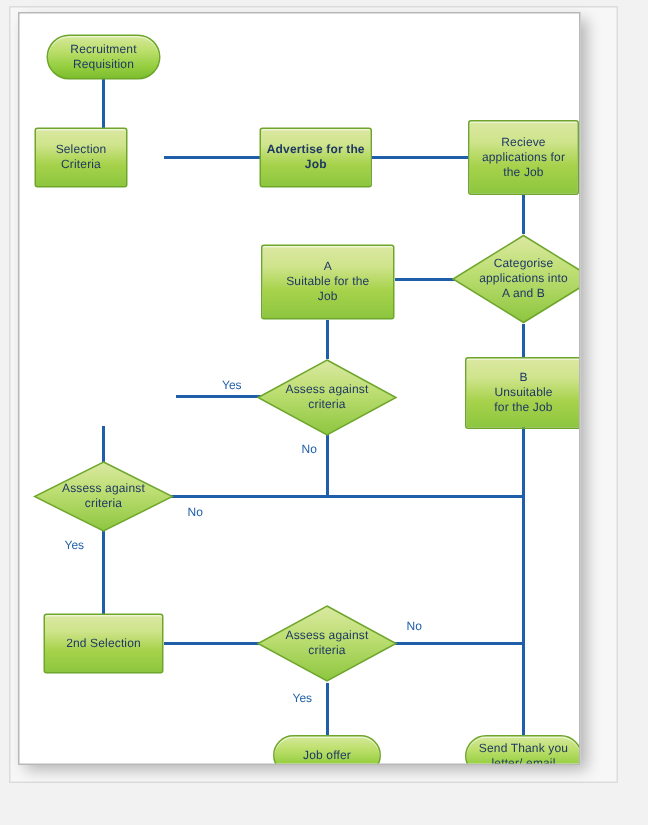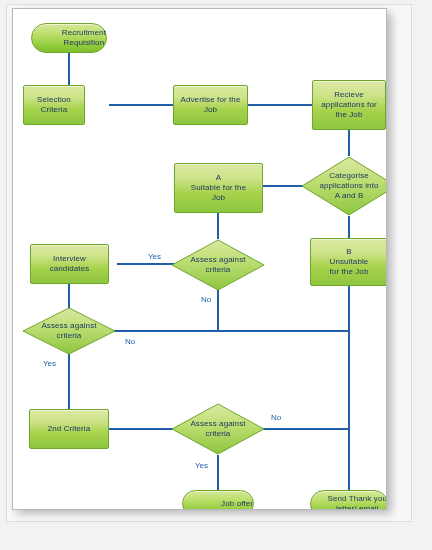--- a/index.html
+++ b/index.html
@@ -86,21 +86,20 @@
     border: 1px solid #6ea62c;
     border-radius: 2px;
     box-shadow: inset 0 1px 0 rgba(255,255,255,.55);
   }
 
   .terminator {
     background: linear-gradient(to bottom, #d5e89a 0%, #bcdf6b 35%, #93cd3e 75%, #7dbe2e 100%);
     border: 1px solid #6ea62c;
     border-radius: 999px;
     box-shadow: inset 0 1px 0 rgba(255,255,255,.55);
-    justify-content: flex-end;
   }
 
   .decision {
     background: transparent;
     border: 0;
   }
   .decision .dia-svg {
     position: absolute;
     left: 0;
     top: 0;
@@ -173,21 +172,21 @@
     </svg>
 
     <div class="node terminator" style="left:18px; top:14px; width:76px; height:30px;">
       <span>Recruitment<br>Requisition</span>
     </div>
 
     <div class="node process" style="left:10px; top:76px; width:62px; height:40px;">
       <span>Selection Criteria</span>
     </div>
 
-    <div class="node process" style="left:160px; top:76px; width:75px; height:40px;">
+    <div class="node process" style="left:160px; top:76px; width:75px; height:40px;font-weight:bold;">
       <span>Advertise for the<br>Job</span>
     </div>
 
     <div class="node process" style="left:299px; top:71px; width:74px; height:50px;">
       <span>Recieve<br>applications for<br>the Job</span>
     </div>
 
     <div class="node decision" style="left:288px; top:147px; width:96px; height:60px;text-align:center;">
       <svg class="dia-svg" viewBox="0 0 96 60" preserveAspectRatio="none">
         <defs>
@@ -210,33 +209,30 @@
       <span>B<br>Unsuitable<br>for the Job</span>
     </div>
 
     <div class="node decision" style="left:158px; top:230px; width:94px; height:52px;">
       <svg class="dia-svg" viewBox="0 0 94 52" preserveAspectRatio="none">
         <polygon points="47,1 93,26 47,51 1,26" fill="url(#dgrad1)" stroke="#6ea62c" stroke-width="1"></polygon>
       </svg>
       <span class="dia-text">Assess against<br>criteria</span>
     </div>
 
-    <div class="node process" style="left:17px; top:235px; width:79px; height:40px;">
-      <span>Interview<br>candidates</span>
-    </div>
 
     <div class="node decision" style="left:9px; top:298px; width:94px; height:48px;">
       <svg class="dia-svg" viewBox="0 0 94 48" preserveAspectRatio="none">
         <polygon points="47,1 93,24 47,47 1,24" fill="url(#dgrad1)" stroke="#6ea62c" stroke-width="1"></polygon>
       </svg>
       <span class="dia-text">Assess against<br>criteria</span>
     </div>
 
     <div class="node process" style="left:16px; top:400px; width:80px; height:40px;">
-      <span>2nd Criteria</span>
+      <span>2nd Selection</span>
     </div>
 
     <div class="node decision" style="left:158px; top:394px; width:94px; height:52px;">
       <svg class="dia-svg" viewBox="0 0 94 52" preserveAspectRatio="none">
         <polygon points="47,1 93,26 47,51 1,26" fill="url(#dgrad1)" stroke="#6ea62c" stroke-width="1"></polygon>
       </svg>
       <span class="dia-text">Assess against<br>criteria</span>
     </div>
 
     <div class="node terminator" style="left:169px; top:481px; width:72px; height:27px;">

